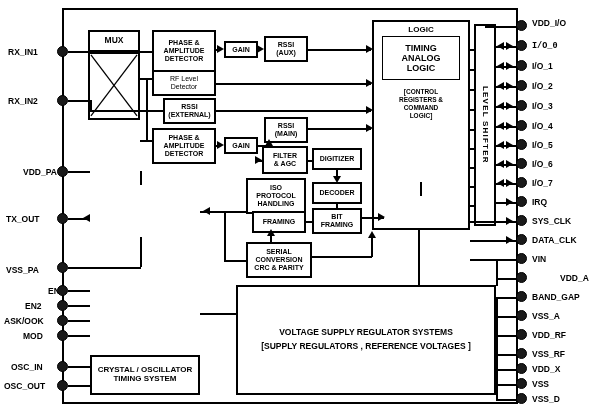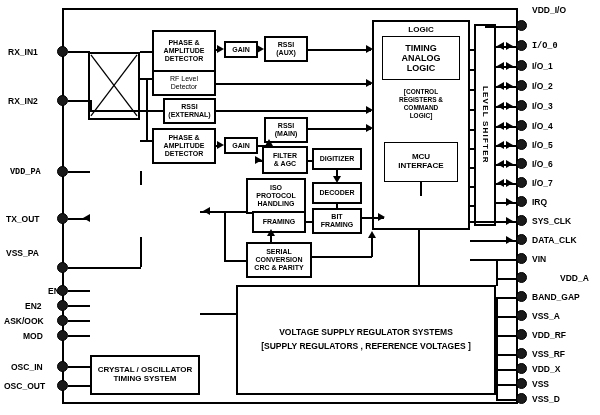--- a/index.html
+++ b/index.html
@@ -109,44 +109,44 @@
 </style>
 </head>
 <body>
 
 <div id="root">
 
   <div class="chip-outline"></div>
 
   <div class="pin-label left" style="left:8px;  top:47px;">RX_IN1</div>
   <div class="pin-label left" style="left:8px;  top:96px;text-align:right;">RX_IN2</div>
-  <div class="pin-label left" style="left:10px;  top:167px;font-family:Liberation Mono, monospace;">VDD_PA</div>
+  <div class="pin-label left" style="left:23px;  top:167px;">VDD_PA</div>
   <div class="pin-label left" style="left:6px;  top:214px;">TX_OUT</div>
-  <div class="pin-label left" style="left:6px;  top:248px;">VSS_PA</div>
+  <div class="pin-label left" style="left:6px;  top:265px;">VSS_PA</div>
   <div class="pin-label left" style="left:48px; top:286px;">EN</div>
   <div class="pin-label left" style="left:25px; top:301px;">EN2</div>
   <div class="pin-label left" style="left:4px;  top:316px;">ASK/OOK</div>
   <div class="pin-label left" style="left:23px; top:331px;">MOD</div>
   <div class="pin-label left" style="left:11px; top:362px;">OSC_IN</div>
   <div class="pin-label left" style="left:4px;  top:381px;">OSC_OUT</div>
 
   <div class="pad" style="left:57px; top:46px;"></div>
   <div class="pad" style="left:57px; top:95px;"></div>
   <div class="pad" style="left:57px; top:166px;"></div>
   <div class="pad" style="left:57px; top:213px;"></div>
   <div class="pad" style="left:57px; top:262px;"></div>
   <div class="pad" style="left:57px; top:285px;"></div>
   <div class="pad" style="left:57px; top:300px;"></div>
   <div class="pad" style="left:57px; top:315px;"></div>
   <div class="pad" style="left:57px; top:330px;"></div>
   <div class="pad" style="left:57px; top:361px;"></div>
   <div class="pad" style="left:57px; top:380px;"></div>
 
   <div class="pad" style="left:516px; top:20px;"></div>
-  <div class="pin-label" style="left:532px; top:5px;">VDD_I/O</div>
+  <div class="pin-label" style="left:532px; top:18px;">VDD_I/O</div>
 
   <div class="pad" style="left:516px; top:40px;"></div>
   <div class="pin-label" style="left:532px; top:41px;font-family:Liberation Mono, monospace;">I/O_0</div>
 
   <div class="pad" style="left:516px; top:60px;"></div>
   <div class="pin-label" style="left:532px; top:61px;">I/O_1</div>
 
   <div class="pad" style="left:516px; top:80px;"></div>
   <div class="pin-label" style="left:532px; top:81px;">I/O_2</div>
 
@@ -206,20 +206,23 @@
   <div class="wire h" style="left:68px; top:171px; width:22px;"></div>
   <div class="wire h" style="left:68px; top:218px; width:22px;"></div>
   <div class="wire h" style="left:68px; top:267px; width:22px;"></div>
   <div class="wire h" style="left:68px; top:290px; width:22px;"></div>
   <div class="wire h" style="left:68px; top:305px; width:22px;"></div>
   <div class="wire h" style="left:68px; top:320px; width:22px;"></div>
   <div class="wire h" style="left:68px; top:335px; width:22px;"></div>
   <div class="wire h" style="left:68px; top:366px; width:22px;"></div>
   <div class="wire h" style="left:68px; top:385px; width:22px;"></div>
 
+  <div class="blk" style="left:88px; top:30px; width:52px; height:22px; font-size:8.5px;">
+    <span>MUX</span>
+  </div>
   <div class="blk" style="left:88px; top:52px; width:52px; height:68px;">
     <svg class="mux-x" viewBox="0 0 52 68" preserveAspectRatio="none">
       <line x1="1" y1="1" x2="51" y2="67" stroke="#000" stroke-width="1.4"></line>
       <line x1="1" y1="67" x2="51" y2="1" stroke="#000" stroke-width="1.4"></line>
     </svg>
   </div>
 
   <div class="wire h" style="left:140px; top:51px; width:12px;"></div>
   <div class="wire h" style="left:140px; top:78px; width:12px;"></div>
   <div class="wire h" style="left:140px; top:140px; width:12px;"></div>
@@ -366,26 +369,20 @@
     </div>
   </div>
 
   <div style="position:absolute; left:382px; top:88px; width:78px; height:46px; font-size:6.5px; font-weight:bold; text-align:center; line-height:1.25;">
     <div>[CONTROL</div>
     <div>REGISTERS &amp;</div>
     <div>COMMAND</div>
     <div>LOGIC]</div>
   </div>
 
-  <div class="blk" style="left:384px; top:142px; width:74px; height:40px; font-size:8px; border-width:1.5px;">
-    <div>
-      <div>MCU</div>
-      <div>INTERFACE</div>
-    </div>
-  </div>
 
 
   <div class="wire h" style="left:362px; top:217px; width:22px;"></div>
   <div class="arrow right" style="left:378px; top:213px;"></div>
 
   <div class="wire v" style="left:420px; top:182px; height:14px;"></div>
 
   <div class="level-shifter" style="left:474px; top:24px; width:22px; height:202px;">
     <span>LEVEL SHIFTER</span>
   </div>

